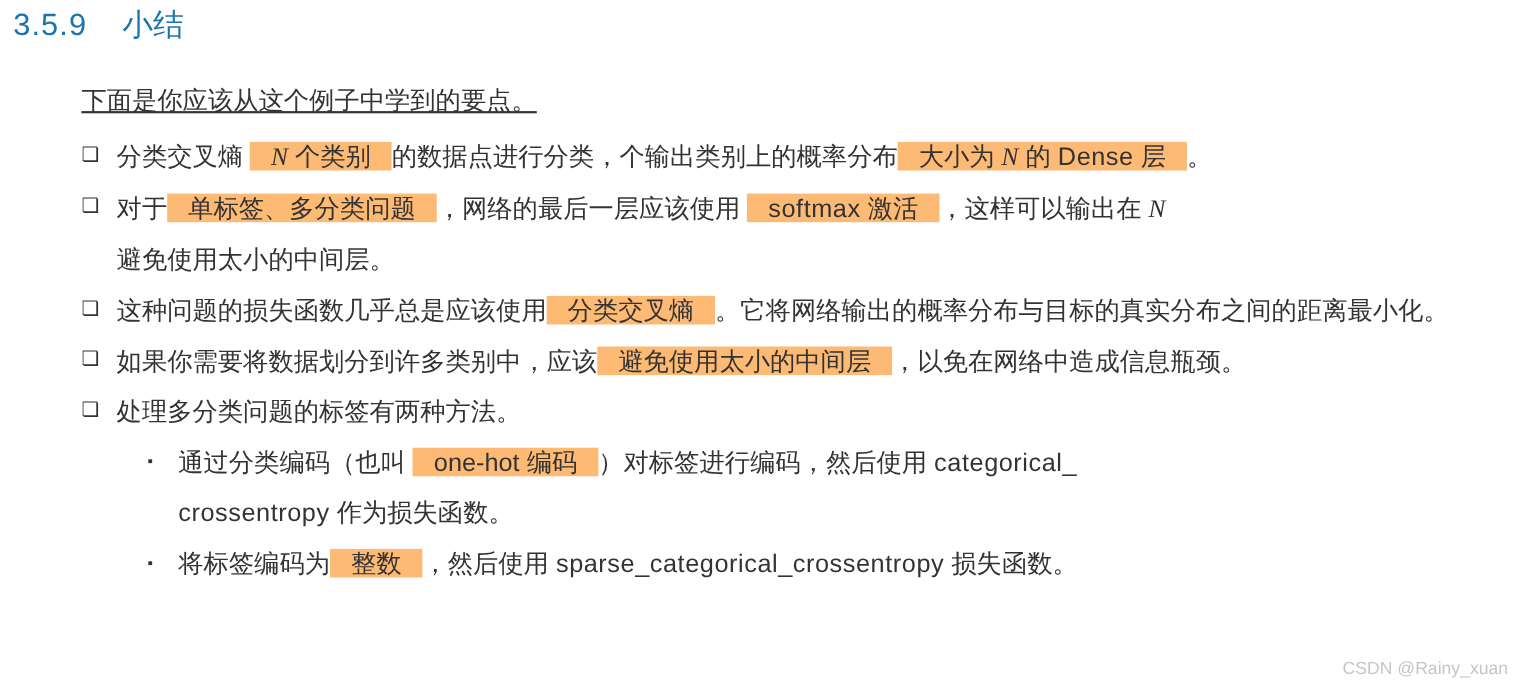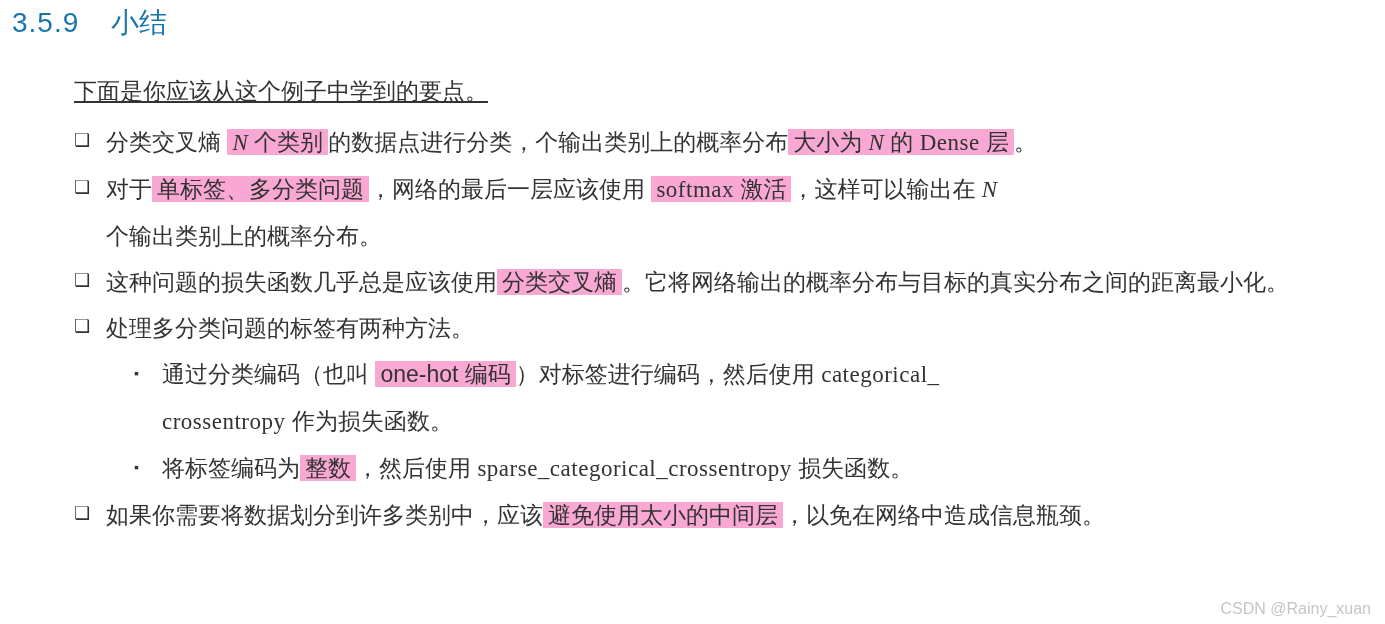--- a/index.html
+++ b/index.html
@@ -74,29 +74,29 @@
   ul.sub > li::before {
     content: "▪";
     position: absolute;
     left: 0;
     top: 0;
     font-size: 14px;
     color: #333;
     line-height: 3.2;
   }
   .hl {
-    background: #f9a8d4;
-    padding: 0 5px;
+    background: #fdba74;
+    padding: 0 19px;
   }
   .ital {
     font-style: italic;
     font-family: "Times New Roman", serif;
   }
   .code {
-    font-family: Liberation Serif, serif;
+    font-family: Liberation Sans, sans-serif;
     letter-spacing: 0.5px;
   }
   .watermark {
     position: absolute;
     right: 14px;
     bottom: 6px;
     font-size: 16px;
     color: rgba(150,150,150,0.55);
     font-family: Arial, sans-serif;
   }
@@ -117,40 +117,40 @@
   <div class="intro">下面是你应该从这个例子中学到的要点。</div>
 
   <ul class="bullets">
 
     <li>
       <span>分类交叉熵 </span><span class="hl"><span class="ital">N</span><span> 个类别</span></span><span>的数据点进行分类，个输出类别上的概率分布</span><span class="hl"><span>大小为 </span><span class="ital">N</span><span> 的 </span><span class="code">Dense</span><span> 层</span></span><span>。</span>
     </li>
 
     <li>
       <span>对于</span><span class="hl">单标签、多分类问题</span><span>，网络的最后一层应该使用 </span><span class="hl"><span class="code">softmax</span><span> 激活</span></span><span>，这样可以输出在 </span><span class="ital">N</span>
-      <div class="continuation">个输出类别上的概率分布。</div>
+      <div class="continuation">避免使用太小的中间层。</div>
     </li>
 
     <li>
       <span>这种问题的损失函数几乎总是应该使用</span><span class="hl">分类交叉熵</span><span>。它将网络输出的概率分布与目标的真实分布之间的距离最小化。</span>
+    </li>
+
+    <li>
+      <span>如果你需要将数据划分到许多类别中，应该</span><span class="hl">避免使用太小的中间层</span><span>，以免在网络中造成信息瓶颈。</span>
     </li>
 
     <li>
       <span>处理多分类问题的标签有两种方法。</span>
       <ul class="sub">
         <li>
           <span>通过分类编码（也叫 </span><span class="hl">one-hot 编码</span><span>）对标签进行编码，然后使用 </span><span class="code">categorical_</span>
           <div class="continuation"><span class="code">crossentropy</span><span> 作为损失函数。</span></div>
         </li>
         <li>
           <span>将标签编码为</span><span class="hl">整数</span><span>，然后使用 </span><span class="code">sparse_categorical_crossentropy</span><span> 损失函数。</span>
         </li>
       </ul>
     </li>
 
-    <li>
-      <span>如果你需要将数据划分到许多类别中，应该</span><span class="hl">避免使用太小的中间层</span><span>，以免在网络中造成信息瓶颈。</span>
-    </li>
-
   </ul>
 </div>
 
 <div class="watermark">CSDN @Rainy_xuan</div>
 
 </body></html>

